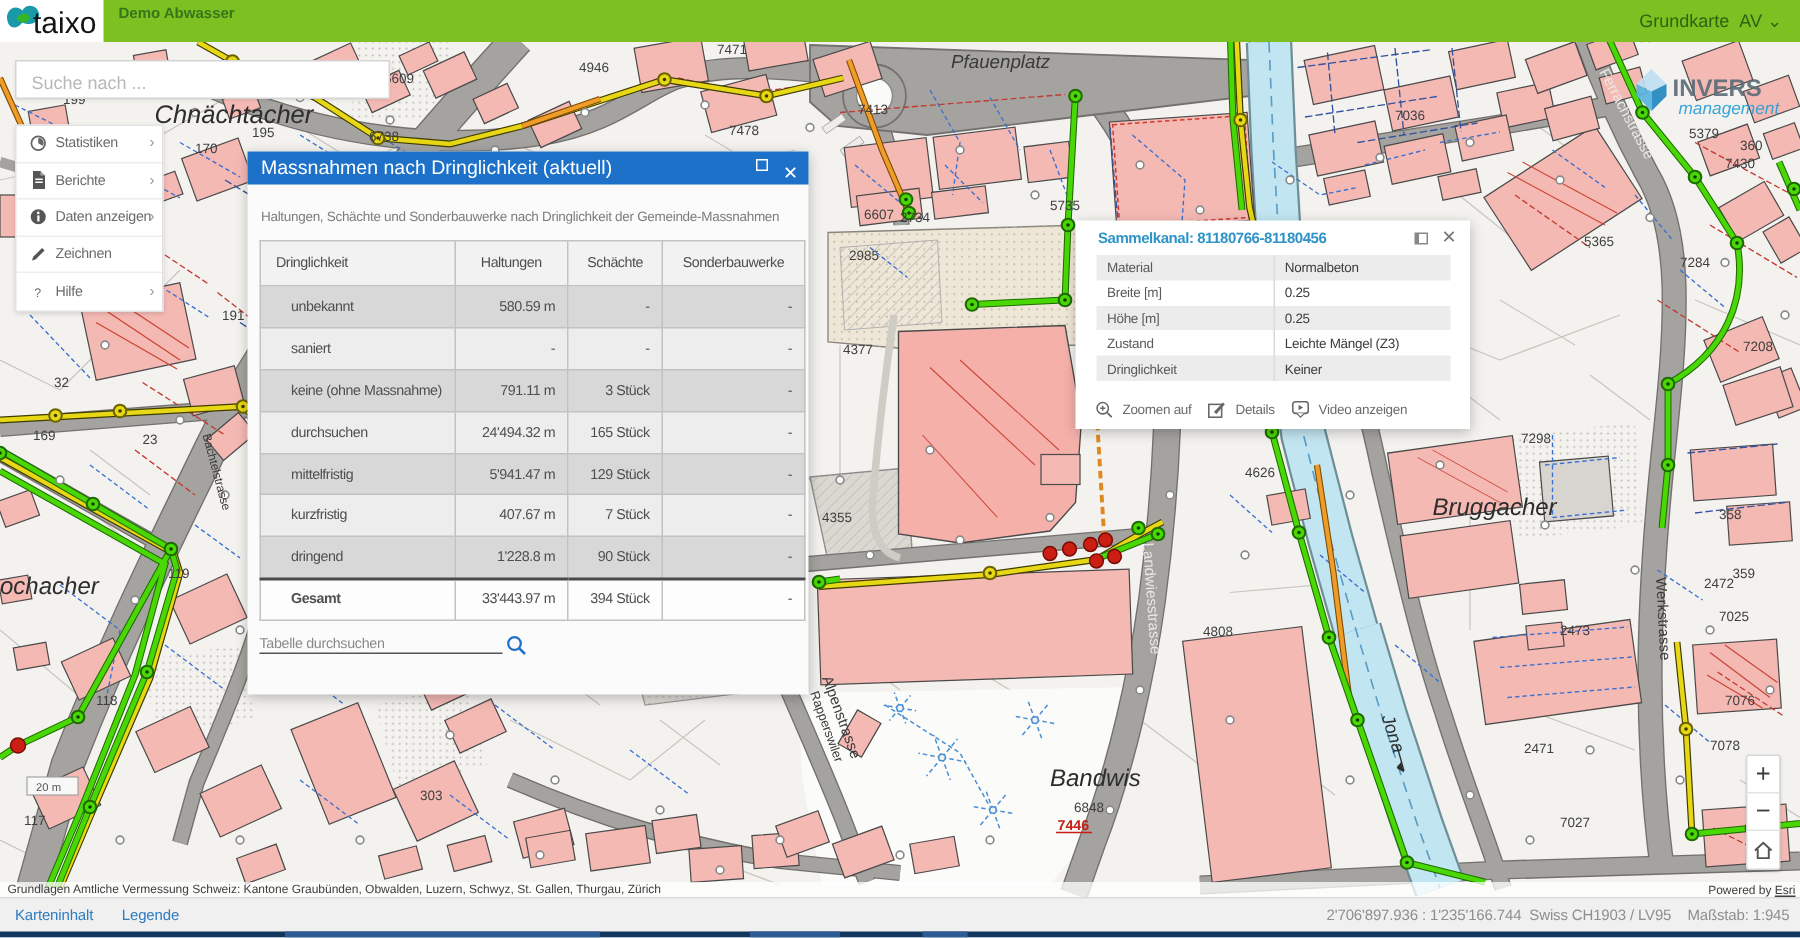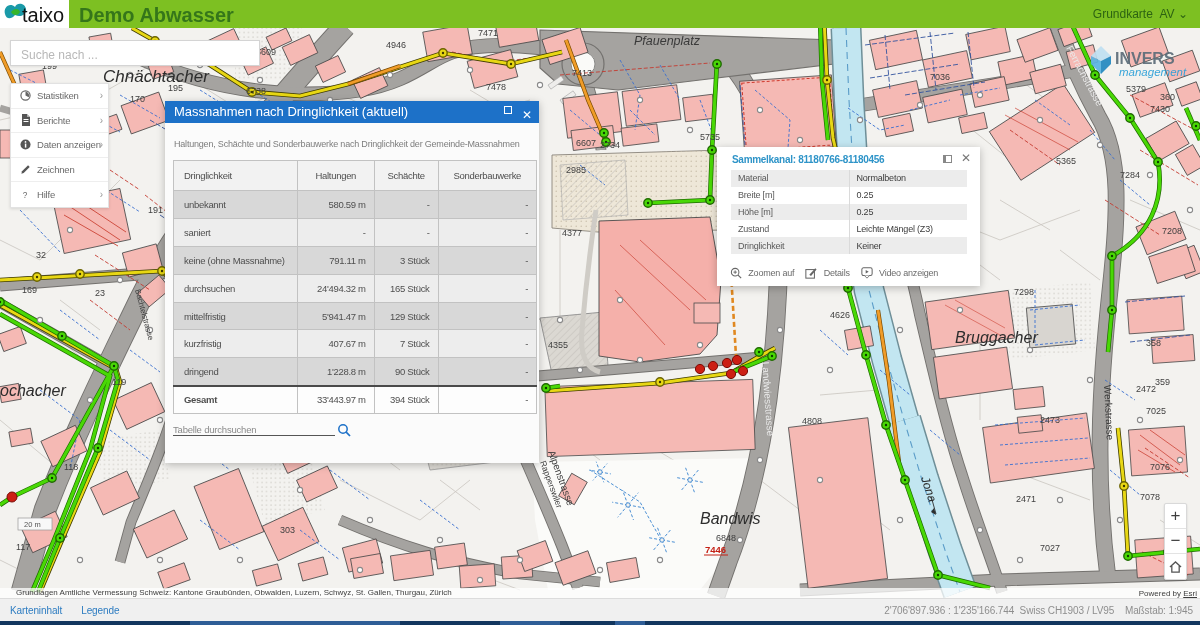--- a/index.html
+++ b/index.html
@@ -1,56 +1,56 @@
 <!DOCTYPE html>
 <html><head><meta charset="utf-8"><title>Demo Abwasser</title>
 <style>
 *{margin:0;padding:0;box-sizing:border-box}
 html,body{width:1200px;height:625px;overflow:hidden;font-family:'Liberation Sans',sans-serif}
 #stage{position:relative;width:1200px;height:625px;background:#f3f2ef}
 #map{position:absolute;left:0;top:0}
 #topbar{position:absolute;left:0;top:0;width:1200px;height:28px;background:#7dc022;z-index:30}
 #logo{position:absolute;left:0;top:0;width:69px;height:28px;background:#fff;display:flex;align-items:center;justify-content:flex-end}
-#appname{position:absolute;left:79px;top:4px;font-size:20px;font-weight:bold;color:#35761a}
+#appname{position:absolute;left:79px;top:4px;font-size:10px;font-weight:bold;color:#35761a}
 #basemap{position:absolute;right:12px;top:7px;font-size:12px;color:#2d6312}
 #searchbox{position:absolute;left:10px;top:40px;width:250px;height:26px;background:#fff;border:1px solid #d4d4d4;z-index:20;box-shadow:0 1px 2px rgba(0,0,0,.08)}
 #searchbox span{position:absolute;left:10px;top:7px;font-size:12px;color:#b8b8b8}
 #menu{position:absolute;left:10px;top:83px;width:99px;background:#fff;border:1px solid #e2e2e2;z-index:20;box-shadow:0 1px 3px rgba(0,0,0,.12)}
 .mi{position:relative;height:24.6px;border-bottom:1px solid #eee;display:flex;align-items:center}
 .mi:last-child{border-bottom:none}
 .mi .ic{width:13px;margin-left:8px;display:flex;justify-content:center}
 .mi .tx{font-size:9.5px;letter-spacing:-0.2px;color:#6b6b6b;margin-left:5px;white-space:nowrap}
 .mi .ch{position:absolute;right:5px;color:#999;font-size:10px}
 .dlg1{position:absolute;left:165px;top:101px;width:374px;height:362px;background:#fbfbfb;z-index:22;box-shadow:0 2px 8px rgba(0,0,0,.25)}
 .dlg1 .tb{height:22px;background:#1d71c8;color:#fff;font-size:13px;line-height:22px;padding-left:9px}
 .dlg1 .tb .wbtn{position:absolute;right:27px;top:5px;width:8px;height:8px;border:1.4px solid #fff}
 .dlg1 .tb .xbtn{position:absolute;right:7px;top:3px;color:#fff;font-size:12px}
 .dlg1 .sub{font-size:9px;letter-spacing:-0.2px;color:#7d7d7d;margin:16px 0 11px 9px;white-space:nowrap}
 table.t1{border-collapse:collapse;margin-left:8px;width:364px;font-size:9.5px;letter-spacing:-0.3px;color:#4f4f4f;white-space:nowrap}
 table.t1 th{font-weight:normal;border:1px solid #c2c2c2;background:#f2f2f2;height:30px}
 table.t1 td{border:1px solid #c2c2c2;height:27.9px;padding:0 8px}
-table.t1 td:first-child{padding-left:10px}
+table.t1 td:first-child{padding-left:20px}
 .rA{background:#d8d8d8}.rB{background:#ededed}
 .num{text-align:right}
 tr.tot td{background:#fdfdfd;border-top:2px solid #4a4a4a;font-weight:bold}
 tr.tot td.num{font-weight:normal}
 .tsearch{position:absolute;left:8px;top:323px;width:162px;border-bottom:1px solid #555;font-size:9.5px;letter-spacing:-0.2px;color:#8a8a8a;padding-bottom:0}
 .dlg2{position:absolute;left:717px;top:147px;width:263px;height:139px;background:#fff;z-index:21;box-shadow:0 2px 8px rgba(0,0,0,.25)}
 .dlg2 .ti{color:#2e94c8;font-weight:bold;font-size:10px;letter-spacing:-0.3px;margin:7px 0 0 15px}
 .dlg2 .wbtn{position:absolute;right:28px;top:8px;width:9px;height:8px;border:1.2px solid #888;border-left-width:3px}
 .dlg2 .xbtn{position:absolute;right:9px;top:4px;color:#777;font-size:12px}
 table.t2{border-collapse:collapse;margin:5px 0 0 14px;width:236px;font-size:9px;letter-spacing:-0.2px;color:#5a5a5a}
 table.t2 td{height:16.8px;padding-left:7px}
 table.t2 td:first-child{border-right:1px solid #dadada}
 table.t2 td.v{color:#3d3d3d}
 tr.gA{background:#ececec}
 .d2links{position:absolute;left:13px;bottom:7px;font-size:9px;letter-spacing:-0.2px;color:#6b6b6b;display:flex;align-items:center;white-space:nowrap}
 .d2links span{margin-right:11px;display:flex;align-items:center}
 .d2links svg{margin-right:4px}
-#attrib{position:absolute;left:0;top:588px;width:1200px;height:9.5px;background:rgba(255,255,255,.75);z-index:24;font-size:8px;color:#3d3d3d;line-height:9.5px;padding-left:16px}
+#attrib{position:absolute;left:0;top:588px;width:1200px;height:9.5px;background:rgba(255,255,255,.75);z-index:24;font-size:8px;color:#3d3d3d;line-height:9.5px;padding-left:5px}
 #powered{position:absolute;right:3px;top:589px;font-size:8px;color:#3d3d3d;z-index:25}
 #graybar{position:absolute;left:0;top:598px;width:1200px;height:23px;background:#f0f0f0;border-top:1px solid #dcdcdc;z-index:26}
 #graybar .links{position:absolute;left:10px;top:6px;font-size:10px;letter-spacing:-0.1px;color:#2d7cc1}
 #graybar .links b{font-weight:normal;margin-right:19px}
 #graybar .coords{position:absolute;right:7px;top:6px;font-size:10px;letter-spacing:-0.1px;color:#8e8e8e}
 #navy{position:absolute;left:0;top:620.5px;width:1200px;height:4.5px;background:#12365e;z-index:27}
 #navy i{position:absolute;top:0;height:4.5px;background:#2e5d96}
 #zoomctl{position:absolute;left:1164px;top:503px;width:23px;height:77px;background:#fff;border:1px solid #d9d9d9;border-radius:2px;z-index:20;box-shadow:0 1px 2px rgba(0,0,0,.15)}
 #zoomctl .zb{height:25px;border-bottom:1px solid #e3e3e3;display:flex;align-items:center;justify-content:center;font-size:17px;color:#3d3d3d}
 #zoomctl .zb:last-child{border-bottom:none}

